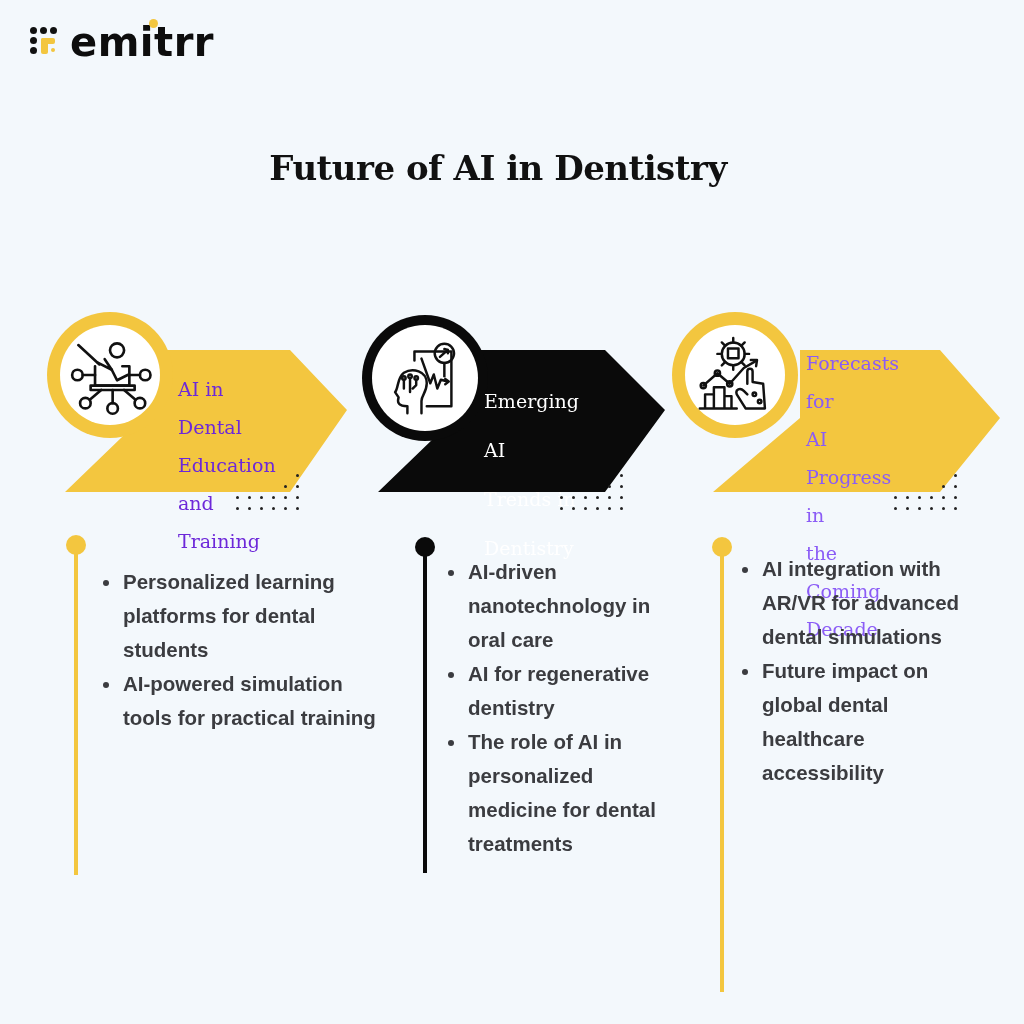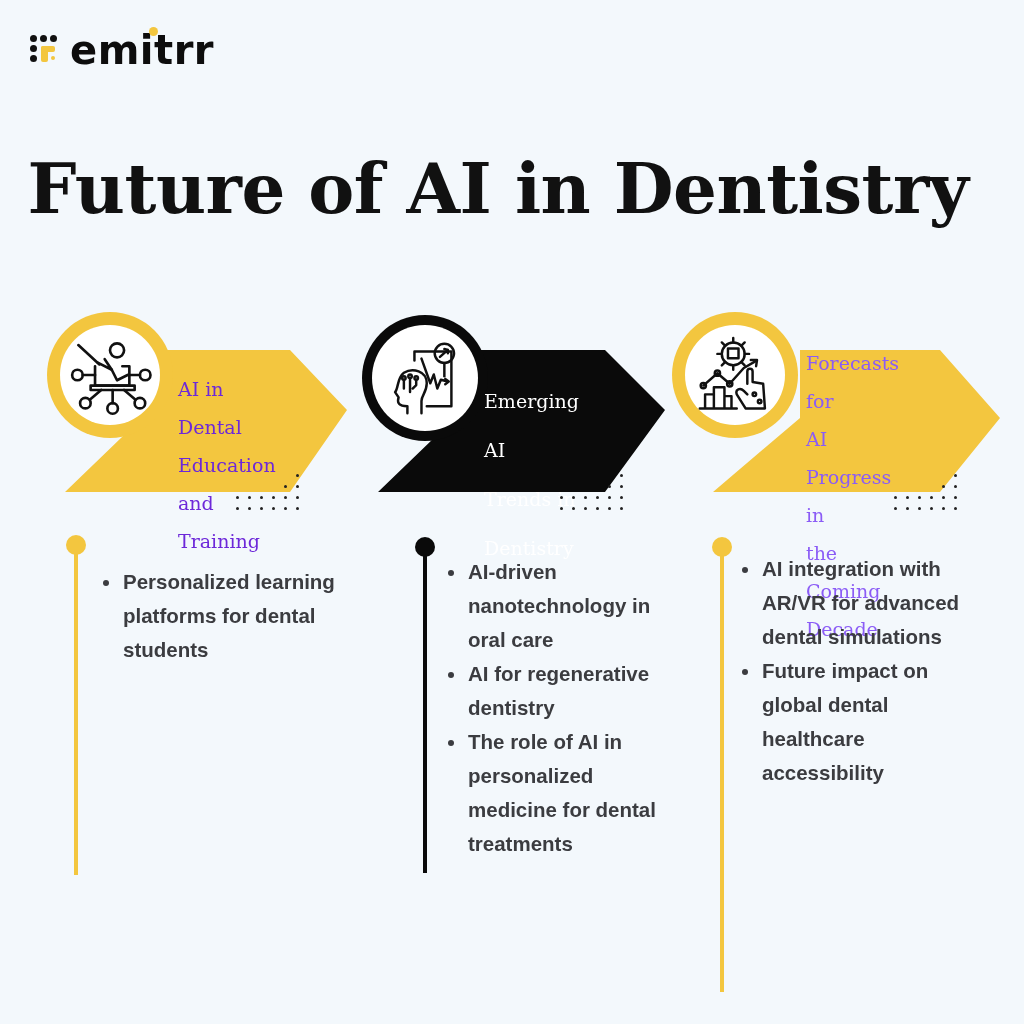--- a/index.html
+++ b/index.html
@@ -2,36 +2,36 @@
 <html><head>
 <meta charset="utf-8">
 <style>
   * { box-sizing: border-box; margin: 0; padding: 0; }
   html, body { width: 1024px; height: 1024px; overflow: hidden; }
   body {
     background: #f3f8fc;
     position: relative;
     font-family: "Liberation Sans", "DejaVu Sans", sans-serif;
   }
-  .logo { position: absolute; left: 30px; top: 20px; height: 44px; display: flex; align-items: center; margin-top: 8px; }
+  .logo { position: absolute; left: 30px; top: 20px; height: 44px; display: flex; align-items: center; }
   .logo-mark { position: relative; width: 30px; height: 30px; margin-right: 10px; }
   .logo-mark .d { position: absolute; width: 7px; height: 7px; border-radius: 50%; background: #111; }
   .logo-mark .y1 { position: absolute; left: 11px; top: 11px; width: 7px; height: 16px; background: #f3c63f; border-radius: 2px; }
   .logo-mark .y2 { position: absolute; left: 11px; top: 11px; width: 14px; height: 6px; background: #f3c63f; border-radius: 2px; }
   .logo-mark .y3 { position: absolute; left: 21px; top: 21px; width: 4px; height: 4px; background: #f3c63f; border-radius: 50%; }
   .logo-text {
     font-family: "DejaVu Sans", sans-serif; font-weight: bold; font-size: 40px;
     color: #0d0d0d; letter-spacing: 0.5px; position: relative; line-height: 1;
   }
   .logo-text .idot { position: absolute; left: 79px; top: -3px; width: 9px; height: 9px; border-radius: 50%; background: #f3c63f; }
 
   .title {
     position: absolute; top: 148px; left: 0; width: 996px; text-align: center;
     font-family: "DejaVu Serif", "Liberation Serif", serif; font-weight: bold;
-    font-size: 69px; color: #111; letter-spacing: -0.5px;
+    font-size: 34px; color: #111; letter-spacing: -0.5px;
   }
 
   .card { position: absolute; }
   .card svg.shape { position: absolute; left: 0; top: 0; overflow: visible; }
   .circle {
     position: absolute; border-radius: 50%; background: #fff;
     display: flex; align-items: center; justify-content: center;
   }
   .circle svg { width: 88px; height: 88px; }
   .head-text {
@@ -204,20 +204,21 @@
       <i style="left:40px;top:33px"></i>
       <i style="left:52px;top:33px"></i>
       <i style="left:64px;top:33px"></i>
   </div>
 </div>
 
 <div class="timeline-dot" style="left:66px;top:535px;background:#f3c63f;"></div>
 <div class="timeline-line" style="left:74px;top:545px;height:330px;background:#f3c63f;"></div>
 <ul class="bullets" style="left:100px;top:565px;width:290px;">
   <li>Personalized learning platforms for dental students</li>
+  <li>AI-powered simulation tools for practical training</li>
 </ul>
 
 <div class="timeline-dot" style="left:415px;top:537px;background:#0a0a0a;"></div>
 <div class="timeline-line" style="left:423px;top:547px;height:326px;background:#0a0a0a;"></div>
 <ul class="bullets" style="left:445px;top:555px;width:240px;">
   <li>AI-driven nanotechnology in oral care</li>
   <li>AI for regenerative dentistry</li>
   <li>The role of AI in personalized medicine for dental treatments</li>
 </ul>
 

